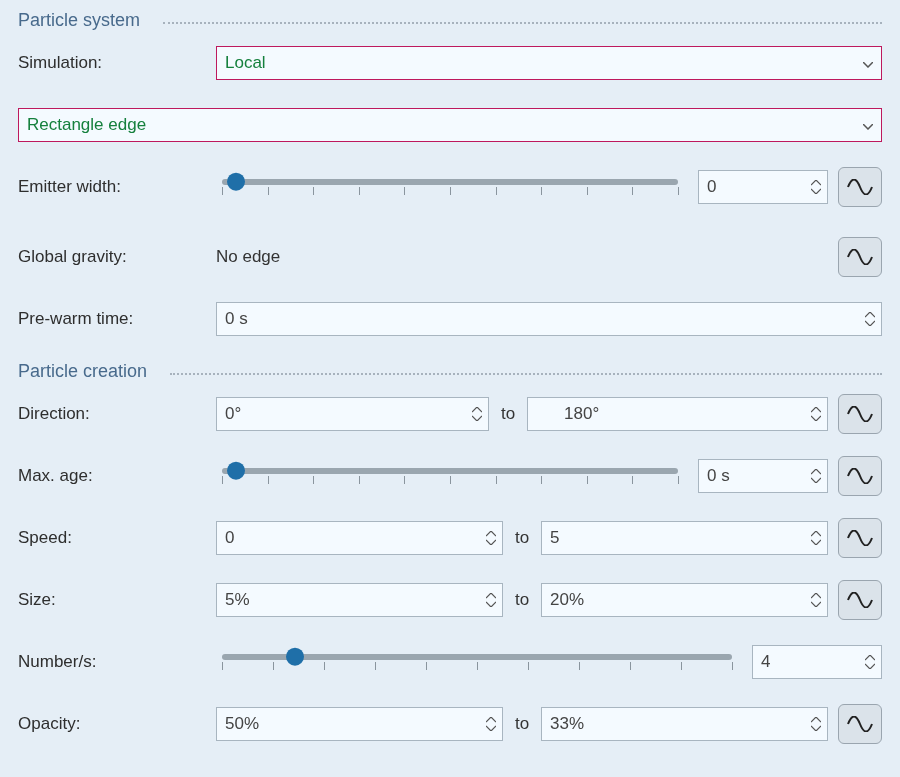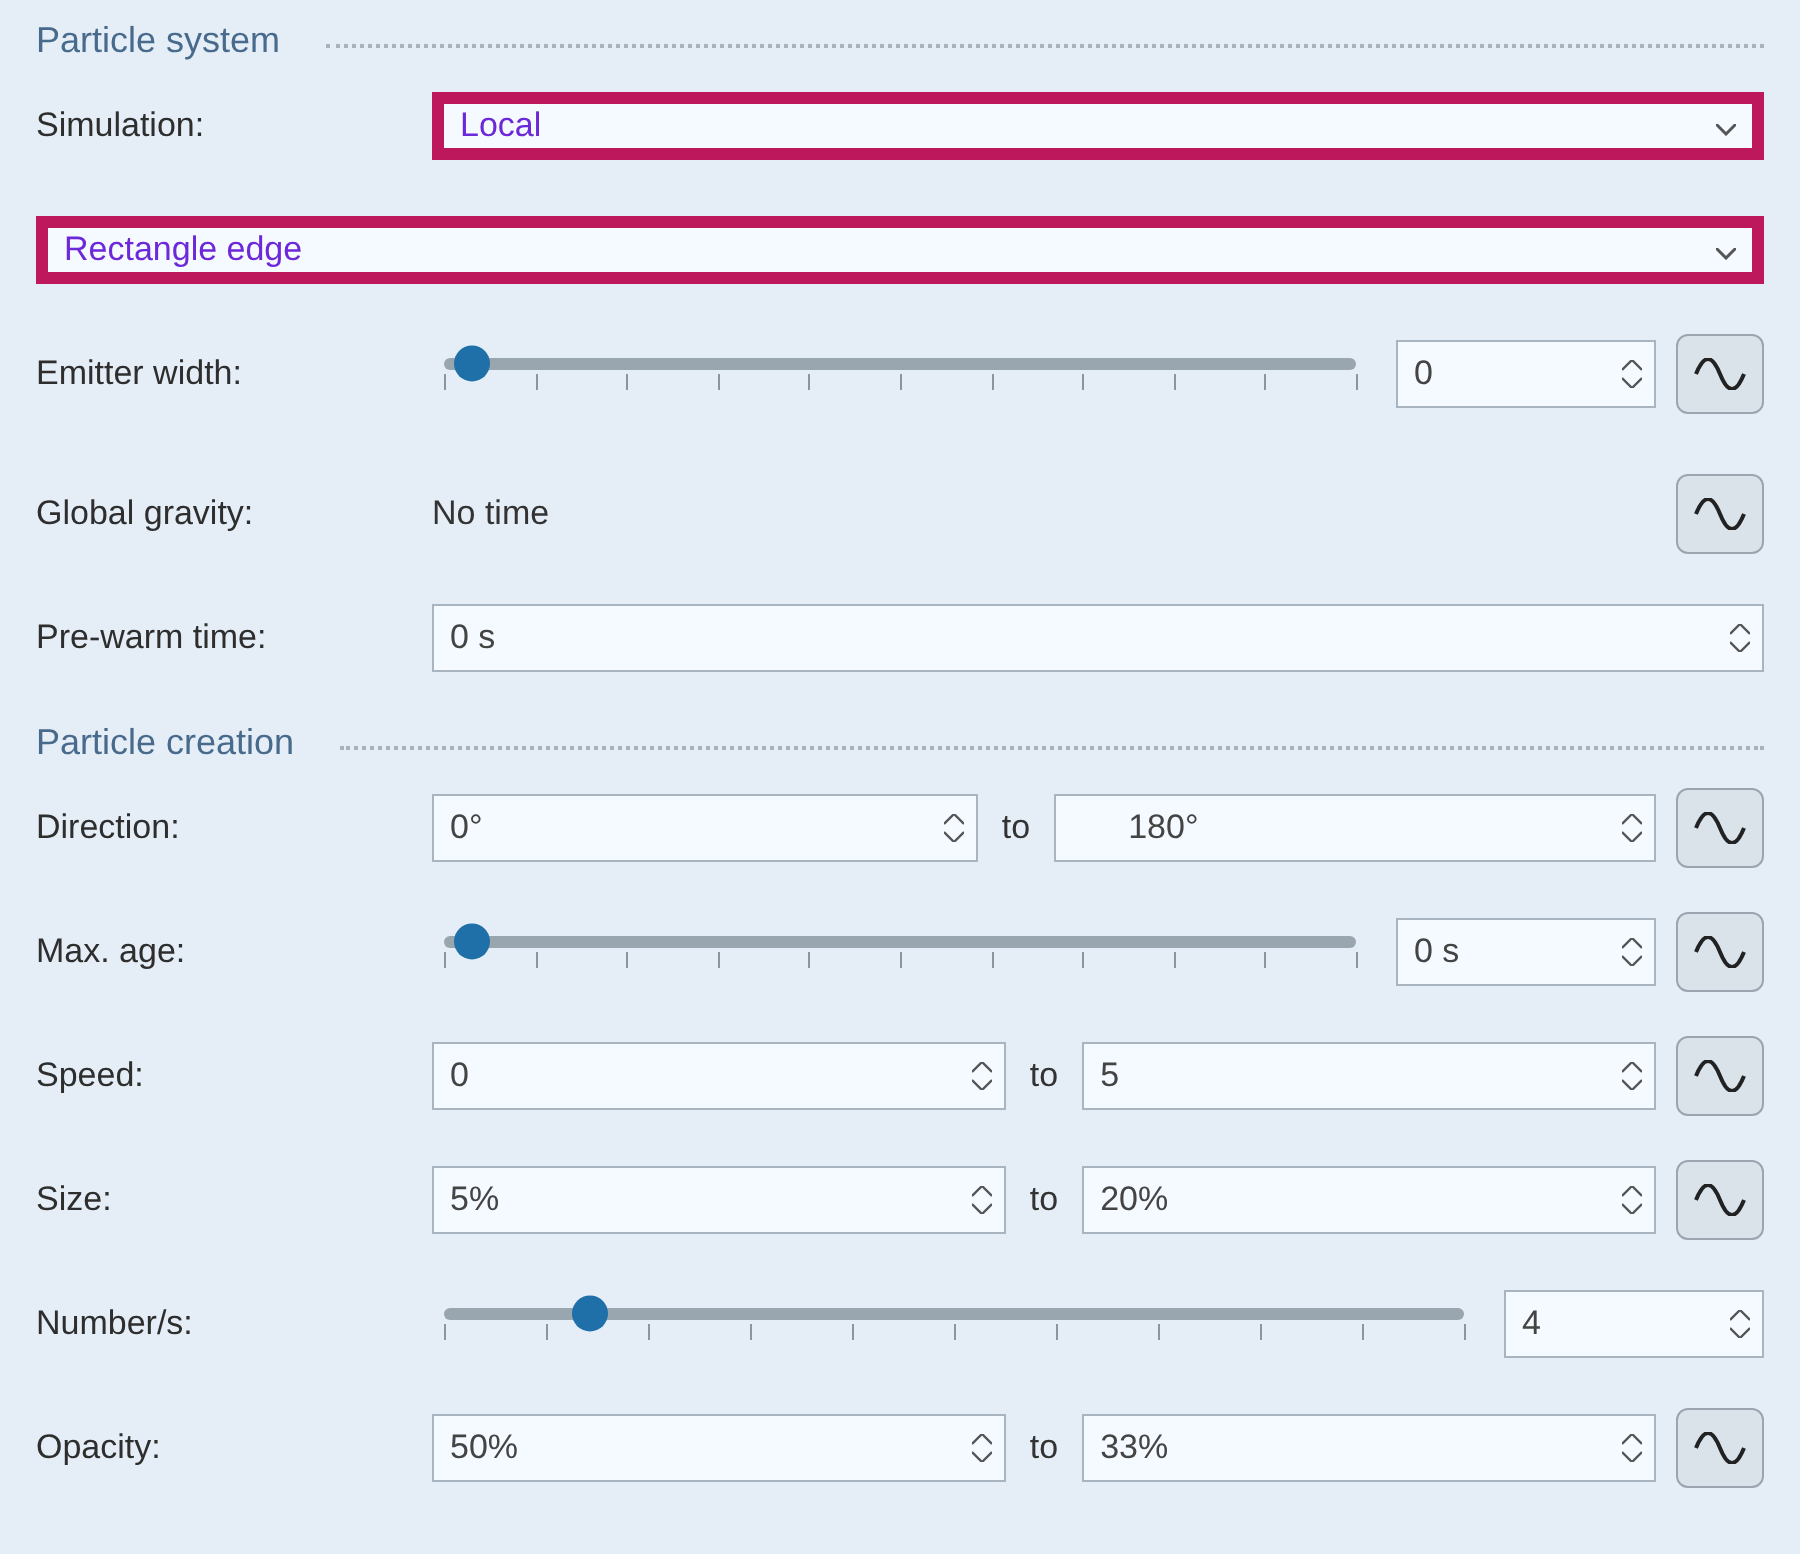--- a/index.html
+++ b/index.html
@@ -50,26 +50,26 @@
   .ctrl-col {
     flex: 1;
     display: flex;
     align-items: center;
     gap: 10px;
   }
 
   
   .textfield {
     background: #f4faff;
-    border: 6px solid #be185d;
+    border: 1px solid #be185d;
     height: 34px;
     display: flex;
     align-items: center;
     padding: 0 8px;
-    color: #6d28d9;
+    color: #15803d;
     position: relative;
   }
   .textfield.full-select {
     flex: 1;
   }
   .select-caret {
     position: absolute;
     right: 8px;
     top: 50%;
     transform: translateY(-50%);
@@ -240,21 +240,21 @@
           <svg width="26" height="16" viewBox="0 0 26 16">
               <path d="M1 8 C5 -2, 9 -2, 13 8 C17 18, 21 18, 25 8" fill="none" stroke="#222" stroke-width="2"></path>
             </svg>
         </div>
       </div>
     </div>
 
     <div class="row" style="margin-top:30px;">
       <div class="label-col">Global gravity:</div>
       <div class="ctrl-col">
-        <div class="novalue">No time</div>
+        <div class="novalue">No edge</div>
         <div class="wavebtn">
           <svg width="26" height="16" viewBox="0 0 26 16">
               <path d="M1 8 C5 -2, 9 -2, 13 8 C17 18, 21 18, 25 8" fill="none" stroke="#222" stroke-width="2"></path>
             </svg>
         </div>
       </div>
     </div>
 
     <div class="row">
       <div class="label-col">Pre-warm time:</div>

